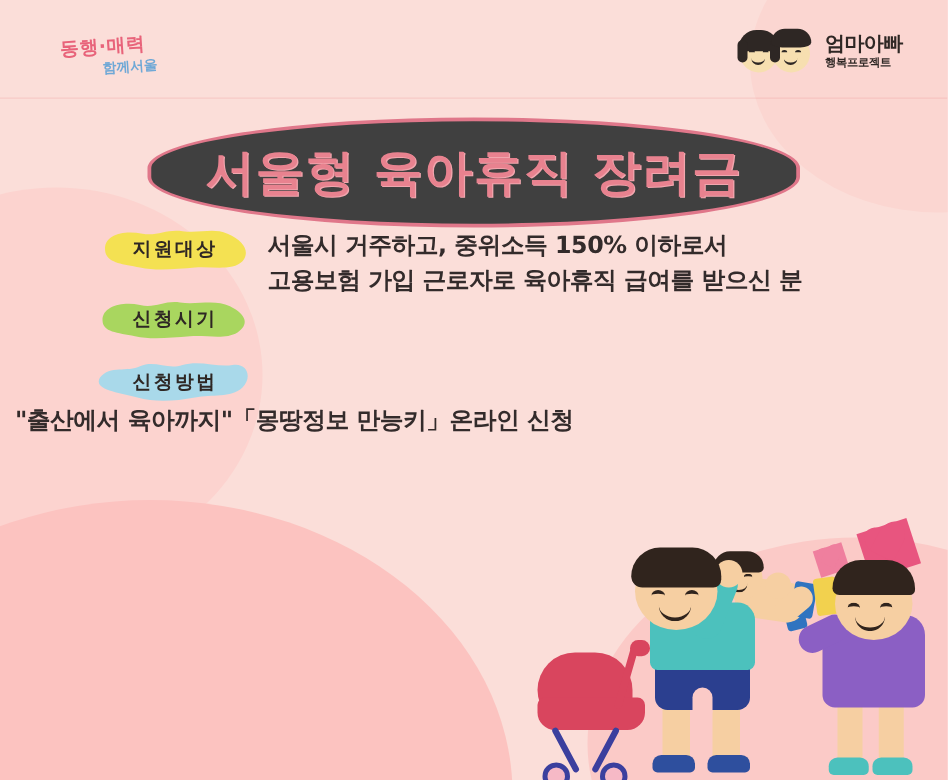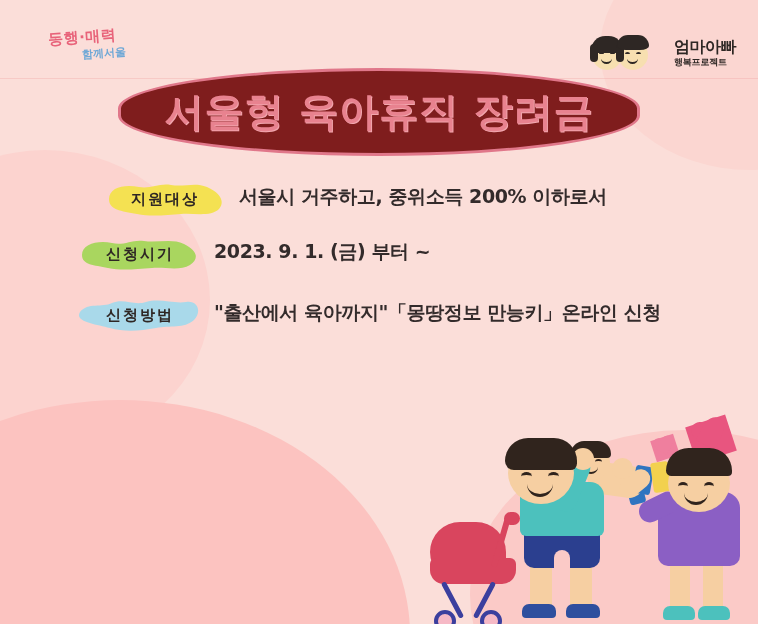--- a/index.html
+++ b/index.html
@@ -91,22 +91,21 @@
     transform: rotate(-4deg);
     white-space: nowrap;
   }
 
   .logo-project {
     position: absolute;
     left: 592px;
     top: 22px;
     display: flex;
     align-items: center;
-    gap: 20px;
-    margin-top: 12px;
+    gap: 6px;
   }
   .faces {
     position: relative;
     width: 62px;
     height: 40px;
     flex: none;
   }
   .face {
     position: absolute;
     top: 6px;
@@ -174,24 +173,24 @@
     font-weight: bold;
     color: #2e2724;
     letter-spacing: -0.2px;
     white-space: nowrap;
   }
 
   
   .title-banner {
     position: absolute;
     left: 118px;
-    top: 68px;
+    top: 94px;
     width: 522px;
     height: 88px;
-    background: #7f1d1d;
+    background: #404040;
     border: 3px solid #e0778a;
     border-radius: 50% / 46%;
     display: flex;
     align-items: center;
     justify-content: center;
     box-sizing: border-box;
   }
   .title-text {
     font-family: "DejaVu Sans", sans-serif;
     font-size: 39px;
@@ -207,23 +206,23 @@
     position: absolute;
     left: 0;
     top: 182px;
     width: 758px;
   }
   .row {
     position: relative;
     display: flex;
     align-items: flex-start;
   }
-  .row-eligibility { margin-top: 0px; padding-left: 25px; }
-  .row-period     { margin-top: 21px; }
-  .row-method     { margin-top: 27px; }
+  .row-eligibility { margin-top: 0px; }
+  .row-period     { }
+  .row-method     { margin-top: 16px; flex-direction: column; }
   .row-benefit    { margin-top: 25px; }
 
   .label-blob {
     position: relative;
     flex: none;
     width: 124px;
     height: 34px;
     margin-left: 78px;
     display: flex;
     align-items: center;
@@ -703,33 +702,31 @@
   <div class="rows">
 
     <div class="row row-eligibility">
       <div class="label-blob">
         <svg class="blob-shape" viewBox="0 0 124 34" preserveAspectRatio="none">
           <path d="M6,17 C6,5 22,2 36,5 C48,7 56,1 68,3 C82,5 92,0 104,5 C118,11 122,20 116,27 C108,35 92,31 78,32 C64,33 48,35 34,32 C18,29 6,28 6,17 Z" fill="#f4e152"></path>
         </svg>
         <span class="blob-text">지원대상</span>
       </div>
       <div class="row-body">
-        <div class="ln">서울시 거주하고, 중위소득 200% 이하로서</div>
+        <div class="ln">서울시 거주하고, 중위소득 150% 이하로서</div>
+        <div class="ln">고용보험 가입 근로자로 육아휴직 급여를 받으신 분</div>
       </div>
     </div>
 
     <div class="row row-period">
       <div class="label-blob">
         <svg class="blob-shape" viewBox="0 0 124 34" preserveAspectRatio="none">
           <path d="M4,18 C4,7 20,3 34,6 C46,9 54,2 66,4 C80,6 94,1 106,7 C120,14 121,22 112,28 C102,34 88,30 74,31 C58,32 44,34 30,31 C16,28 4,28 4,18 Z" fill="#a9d65f"></path>
         </svg>
         <span class="blob-text">신청시기</span>
-      </div>
-      <div class="row-body">
-        <div class="ln">2023. 9. 1. (금) 부터 ~</div>
       </div>
     </div>
 
     <div class="row row-method">
       <div class="label-blob">
         <svg class="blob-shape" viewBox="0 0 124 34" preserveAspectRatio="none">
           <path d="M2,14 C10,4 24,10 34,5 C46,0 56,8 68,4 C82,0 96,6 108,4 C120,2 124,14 116,22 C106,31 92,27 78,30 C62,33 46,34 32,30 C18,26 -4,24 2,14 Z" fill="#a9d9ea"></path>
         </svg>
         <span class="blob-text">신청방법</span>
       </div>

